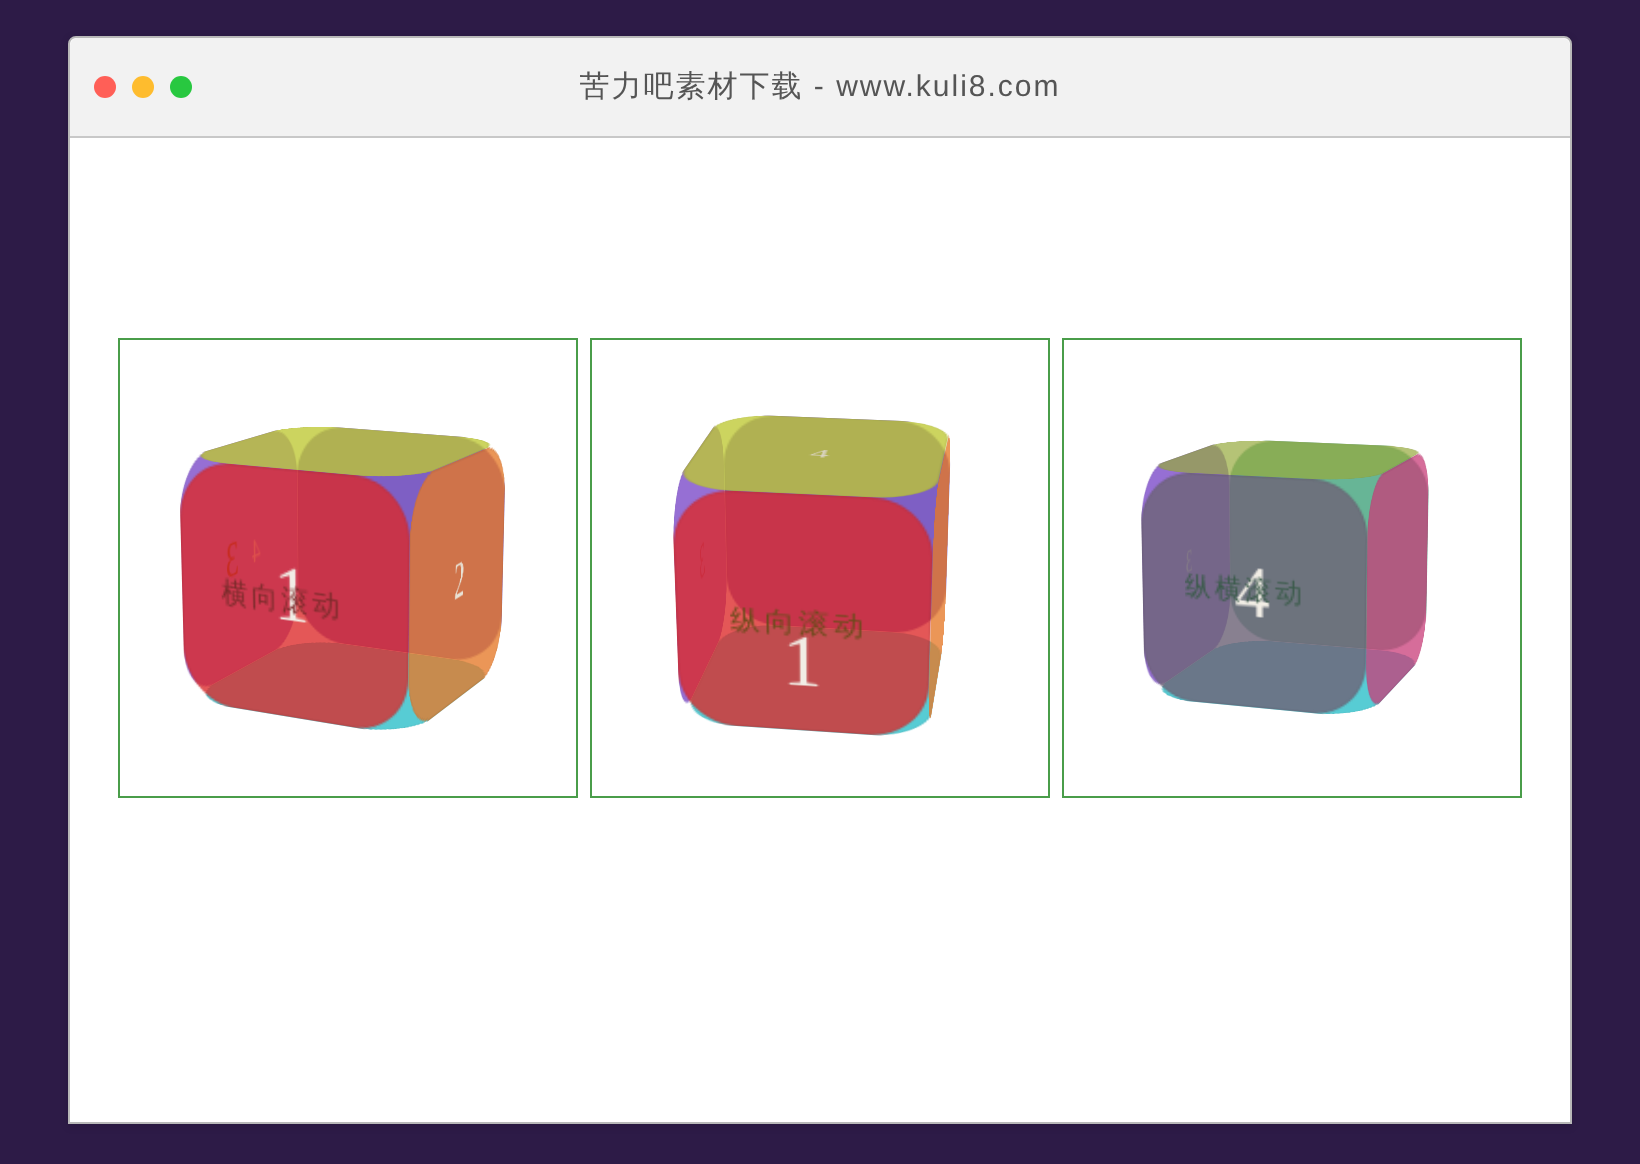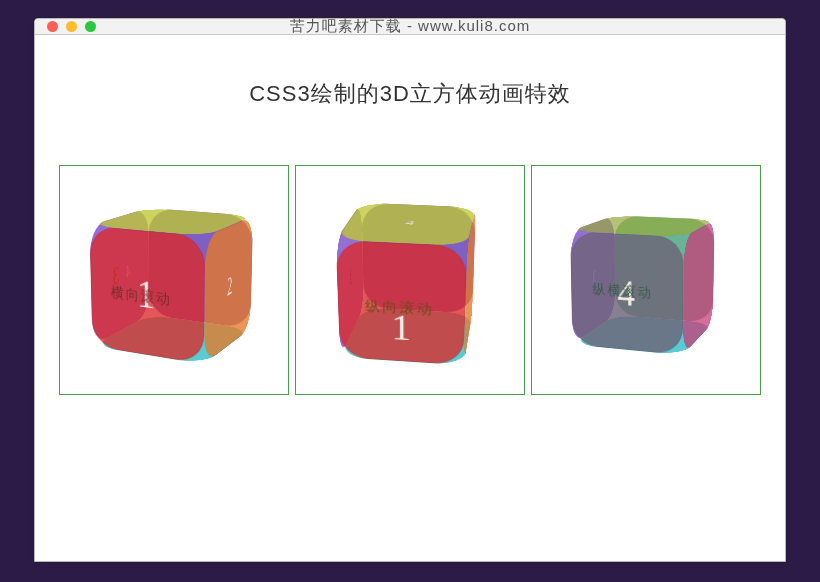--- a/index.html
+++ b/index.html
@@ -12,21 +12,21 @@
 .window {
   position: absolute;
   left: 34px; top: 18px;
   width: 752px; height: 544px;
   background: #fff;
   border: 1px solid #b8b8b8;
   border-radius: 4px 4px 0 0;
   box-shadow: 0 1px 4px rgba(0,0,0,.15);
 }
 .titlebar {
-  height: 16px;
+  height: 50px;
   background: #f2f2f2;
   border-bottom: 1px solid #c8c8c8;
   border-radius: 4px 4px 0 0;
   display: flex;
   align-items: center;
   position: relative;
 }
 .traffic { position: absolute; left: 12px; display: flex; gap: 8px; }
 .traffic span { width: 11px; height: 11px; border-radius: 50%; display: block; }
 .tl-red { background: #ff5f57; } .tl-yel { background: #febc2e; } .tl-grn { background: #28c840; }
@@ -80,21 +80,20 @@
   <div class="titlebar">
     <div class="traffic">
       <span class="tl-red"></span>
       <span class="tl-yel"></span>
       <span class="tl-grn"></span>
     </div>
     <div class="title">苦力吧素材下载 - www.kuli8.com</div>
   </div>
 
   <div class="content">
-    <h1 class="heading">CSS3绘制的3D立方体动画特效</h1>
 
     <div class="row">
 
       <div class="cell">
         <div class="scene">
           <div class="face f-back"></div>
           <div class="face f-left">
               <span class="num-sm">4</span>  
               <span class="num-med" style="margin-left:14px;color:#7a3a0a">3</span>
             </div>

